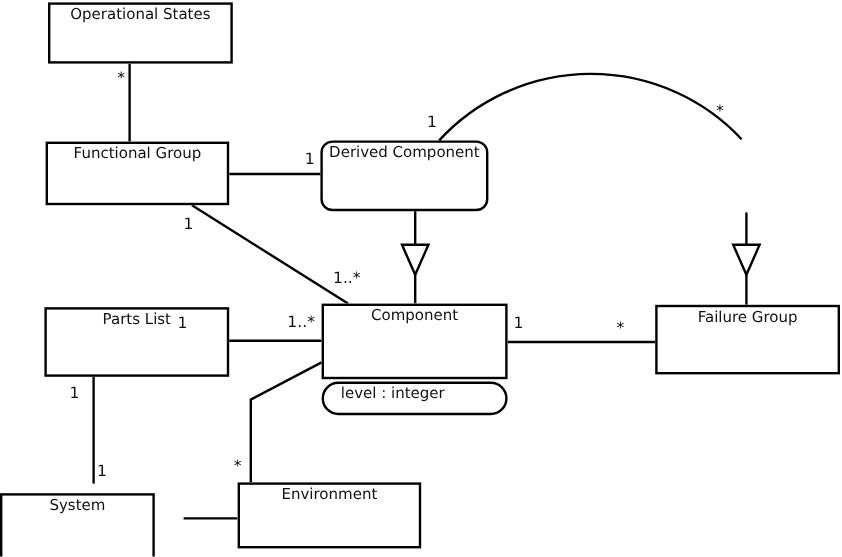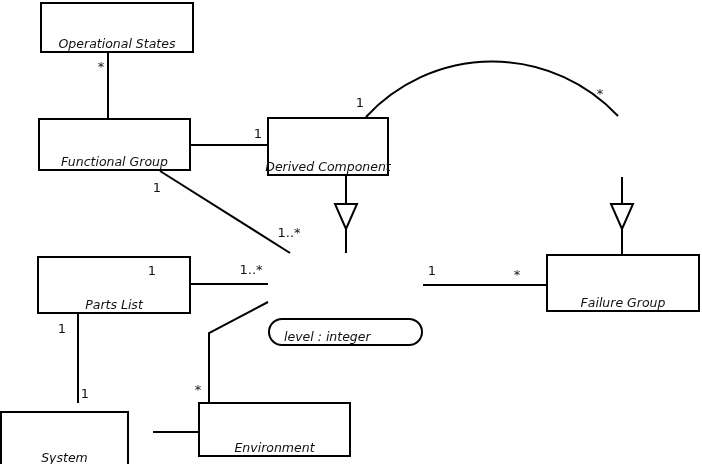--- a/index.html
+++ b/index.html
@@ -15,26 +15,25 @@
     position: absolute;
     left: 0; top: 0;
     width: 702px; height: 464px;
   }
   .cls {
     position: absolute;
     box-sizing: border-box;
     border: 2px solid #000000;
     background: #ffffff;
     display: flex;
-    align-items: flex-end;
+    align-items: flex-start;
     justify-content: center;
     font-size: 12.5px;
     color: #111111;
     white-space: nowrap;
-    font-style: italic;
   }
   .cls-attr {
     justify-content: flex-start;
     padding-left: 14px;
   }
   .mult {
     position: absolute;
     transform: translate(-50%, -50%);
     font-size: 13px;
     color: #111111;
@@ -63,22 +62,25 @@
       <polyline points="622,229 622,254" fill="none" stroke="#000000" stroke-width="2"></polyline>
       <polygon points="611,204 633,204 622,229" fill="#ffffff" stroke="#000000" stroke-width="2"></polygon>
     </svg>
 
   <div class="cls" style="left: 40px; top: 2px; width: 154px; height: 51px;">
     <span>Operational States</span>
   </div>
   <div class="cls" style="left: 38px; top: 118px; width: 153px; height: 53px;">
     <span>Functional Group</span>
   </div>
-  <div class="cls" style="left: 267px; top: 117px; width: 122px; height: 59px;">
+  <div class="cls" style="left: 267px; top: 117px; width: 140px; height: 59px; border-radius: 10px;">
     <span>Derived Component</span>
+  </div>
+  <div class="cls" style="left: 268px; top: 253px; width: 155px; height: 63px;">
+    <span>Component</span>
   </div>
   <div class="cls cls-attr" style="left: 268px; top: 318px; width: 155px; height: 28px; border-radius: 14px;">
     <span>level : integer</span>
   </div>
   <div class="cls" style="left: 546px; top: 254px; width: 154px; height: 58px;">
     <span>Failure Group</span>
   </div>
   <div class="cls" style="left: 1px; top: 256px; width: 154px; height: 58px; margin-left: 36px;">
     <span>Parts List</span>
   </div>

